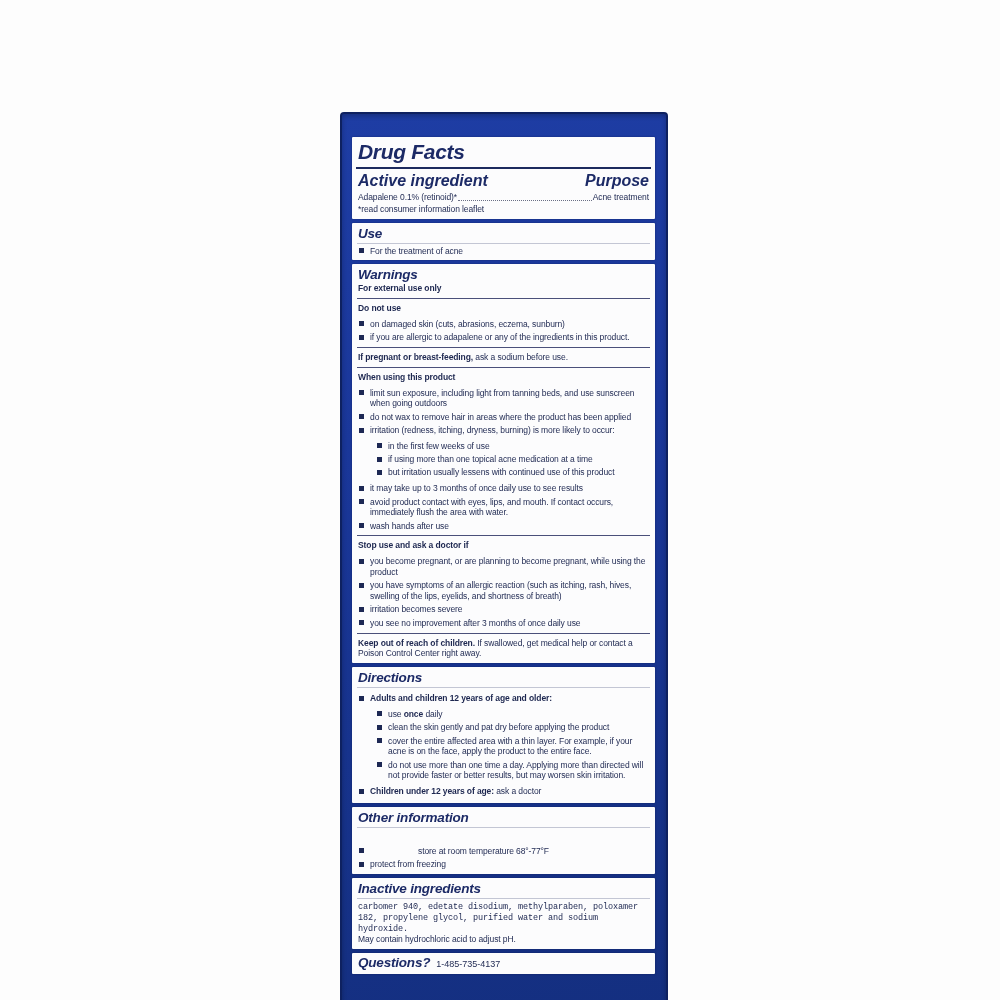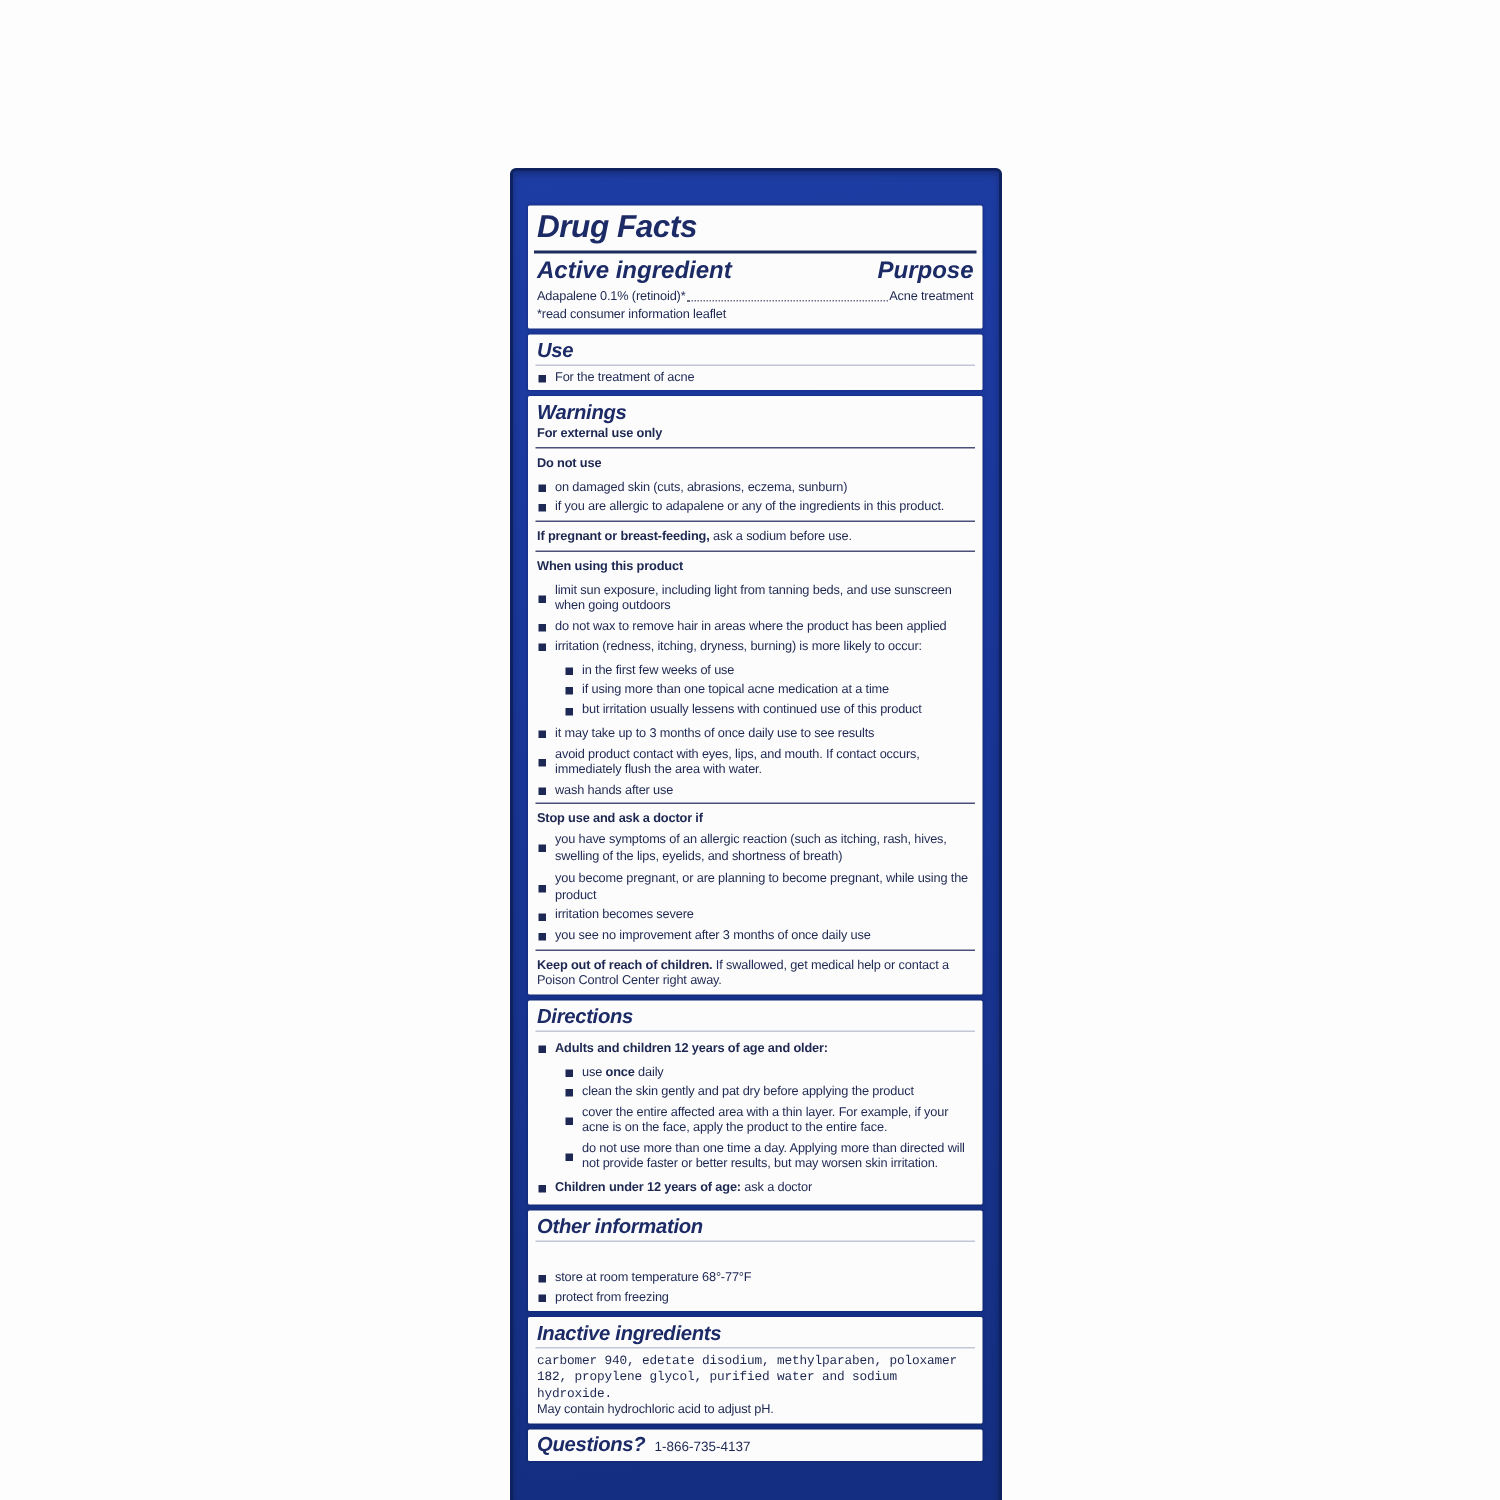--- a/index.html
+++ b/index.html
@@ -23,21 +23,21 @@
   .h2{font-size:13.5px;font-weight:bold;font-style:italic;letter-spacing:-.2px;padding:1px 2px 1px;color:#1c2a66;}
   .rule-strong{border-top:2px solid #1c2a5e;margin:0 0 1px;}
   .rule{border-top:1px solid #4a507a;margin:4px 1px 2px;}
   .rule-light{border-top:1px solid #c3c6d4;margin:1px 1px 2px;}
   .cols{display:flex;justify-content:space-between;font-size:16px;font-weight:bold;font-style:italic;padding:2px 2px 1px;color:#1c2a66;}
   .leader-row{display:flex;align-items:flex-end;font-size:8.5px;letter-spacing:-.1px;padding:1px 2px 0;line-height:10.8px;}
   .leader{flex:1;border-bottom:1.5px dotted #6a6f85;margin:0 1px 2px;}
   .small{font-size:8.5px;letter-spacing:-.1px;padding:1px 2px 0;line-height:10.8px;}
   .bold-line{font-weight:bold;font-size:8.5px;letter-spacing:-.1px;padding:2px 2px 0;line-height:10.8px;}
   .para{font-size:8.5px;letter-spacing:-.1px;padding:2px 2px 0;line-height:10.8px;}
-  .brow{display:flex;margin:2.5px 1px 0 2px;line-height:10.8px;font-size:8.5px;letter-spacing:-.1px;align-items:center;}
+  .brow{display:flex;margin:2.5px 1px 0 2px;line-height:10.8px;font-size:8.5px;letter-spacing:-.1px;}
   .brow .sq{flex:none;width:5px;height:5px;background:#1d2854;margin:2.5px 6px 0 1px;}
   .brow .btxt{flex:1;}
   .brow.sub{margin-left:20px;}
   .brow.gap{margin-top:5px;}
   b{font-weight:bold;}
   .qrow{display:flex;align-items:baseline;padding:0 2px;}
   .qrow .h2{padding:0 6px 0 0;}
   .qrow .phone{font-size:9px;letter-spacing:0;}
 </style>
 </head>
@@ -121,28 +121,28 @@
       <span class="sq"></span>
       <span class="btxt">avoid product contact with eyes, lips, and mouth.  If contact occurs, immediately flush the area with water.</span>
     </div>
     <div class="brow">
       <span class="sq"></span>
       <span class="btxt">wash hands after use</span>
     </div>
     <div class="rule"></div>
 
     <div class="bold-line">Stop use and ask a doctor if</div>
+    <div class="brow gap">
+      <span class="sq"></span>
+      <span class="btxt">you become pregnant, or are planning to become pregnant, while using the product</span>
+    </div>
     <div class="brow">
       <span class="sq"></span>
       <span class="btxt">you have symptoms of an allergic reaction (such as itching, rash, hives, swelling of the lips, eyelids, and shortness of breath)</span>
     </div>
-    <div class="brow gap">
-      <span class="sq"></span>
-      <span class="btxt">you become pregnant, or are planning to become pregnant, while using the product</span>
-    </div>
     <div class="brow">
       <span class="sq"></span>
       <span class="btxt">irritation becomes severe</span>
     </div>
     <div class="brow">
       <span class="sq"></span>
       <span class="btxt">you see no improvement after 3 months of once daily use</span>
     </div>
     <div class="rule"></div>
 
@@ -174,37 +174,37 @@
     </div>
     <div class="brow gap" style="margin-bottom:2px;">
       <span class="sq"></span>
       <span class="btxt"><b>Children under 12 years of age:</b><span> ask a doctor</span></span>
     </div>
   </section>
 
   <section class="box">
     <div class="h2">Other information</div>
     <div class="rule-light"></div>
-    <div class="brow" style="margin-top:18px;">
+    <div class="brow" style="margin-top:18px;gap:48px;">
       <span class="sq"></span>
       <span class="btxt">store at room temperature 68°-77°F</span>
     </div>
     <div class="brow">
       <span class="sq"></span>
       <span class="btxt">protect from freezing</span>
     </div>
   </section>
 
   <section class="box">
     <div class="h2">Inactive ingredients</div>
     <div class="rule-light"></div>
     <div class="para" style="padding-top:1px;font-family:Liberation Mono, monospace;">carbomer 940, edetate disodium, methylparaben, poloxamer 182, propylene glycol, purified water and sodium hydroxide.</div>
     <div class="para" style="padding-top:0;">May contain hydrochloric acid to adjust pH.</div>
   </section>
 
   <section class="box">
     <div class="qrow">
       <span class="h2">Questions?</span>
-      <span class="phone">1-866-735-4137</span>
+      <span class="phone">1-485-735-4137</span>
     </div>
   </section>
 
 </div>
 
 </body></html>

